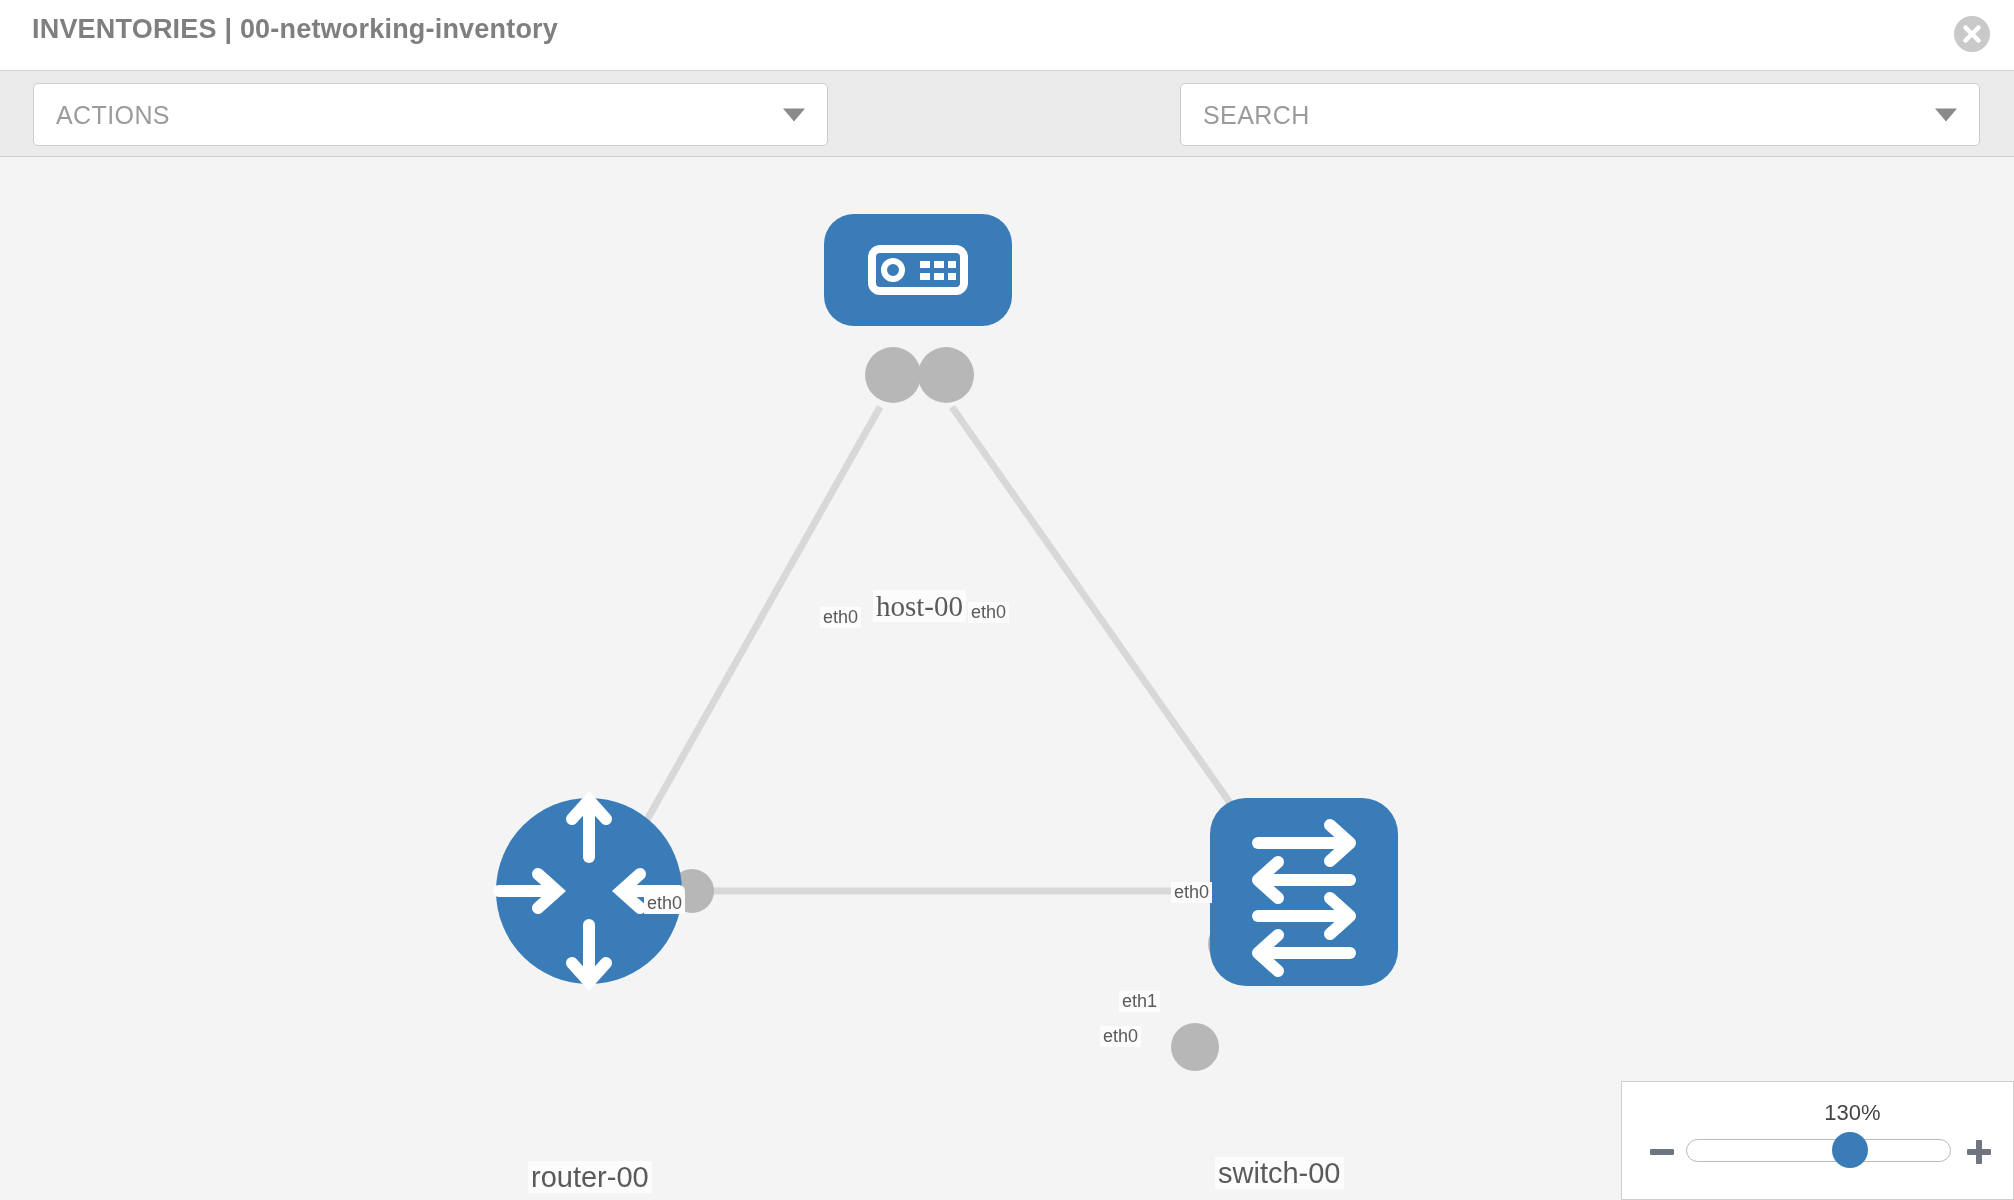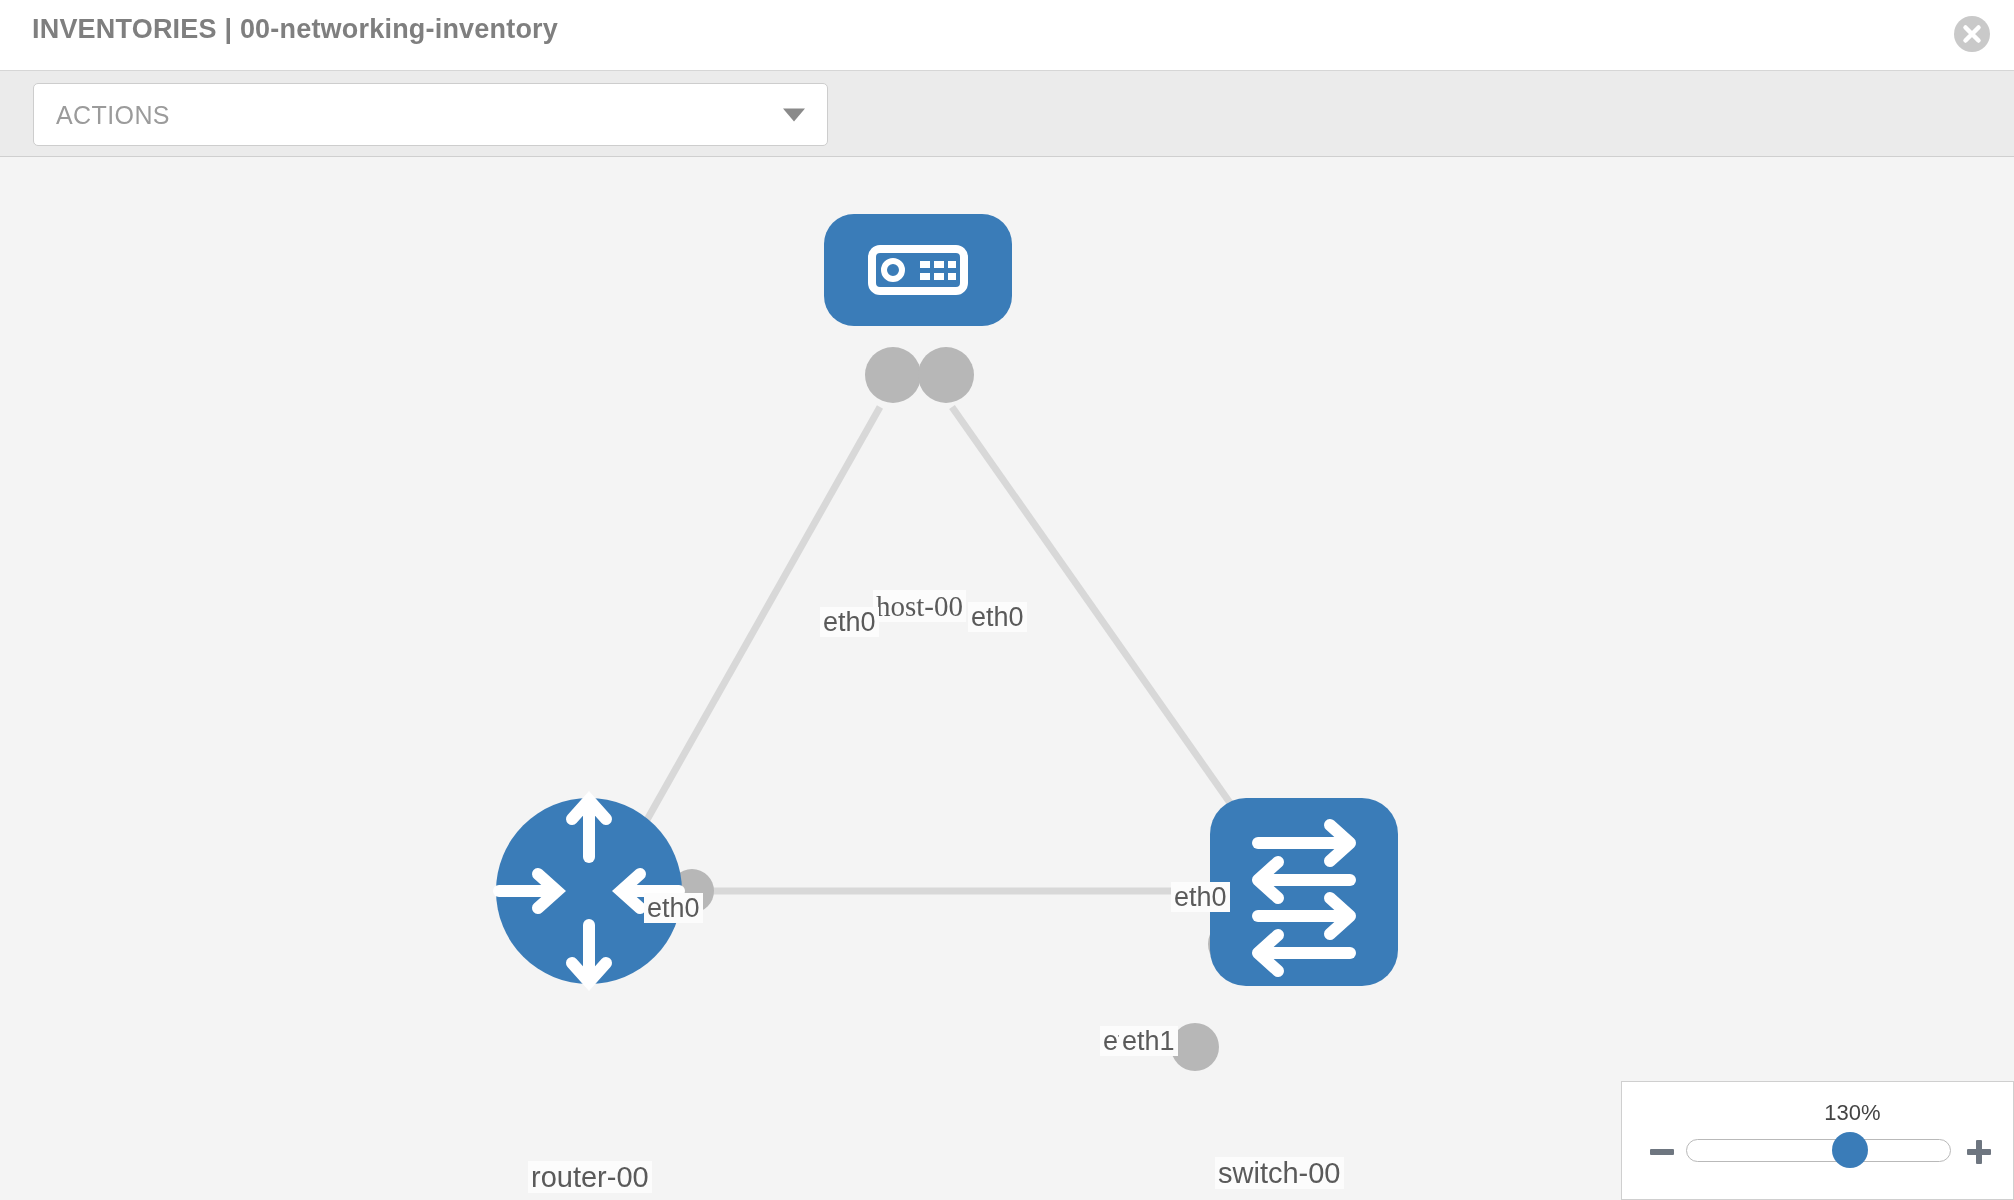--- a/index.html
+++ b/index.html
@@ -118,21 +118,21 @@
 
   .node-label {
     position: absolute;
     background: #fcfcfc;
     color: #5a5a5a;
     white-space: nowrap;
     line-height: 1.05;
     cursor: pointer;
   }
   .name-label { font-size: 29px; padding: 1px 3px; }
-  .if-label   { font-size: 27px; padding: 1px 3px; }
+  .if-label   { font-size: 18px; padding: 1px 3px; }
 
   
   .zoom-panel {
     position: absolute;
     left: 1621px;
     top: 1081px;
     width: 393px;
     height: 119px;
     background: #ffffff;
     border: 1px solid #cfcfcf;
@@ -222,20 +222,24 @@
       <svg width="44" height="44" viewBox="0 0 44 44">
         <g transform="rotate(38 22 22)">
           <circle cx="13.5" cy="22" r="9" fill="none" stroke="#78828c" stroke-width="5"></circle>
           <rect x="20" y="19.4" width="20" height="5.3" rx="1.5" fill="#78828c"></rect>
           <rect x="31" y="24" width="4.8" height="7" rx="1.3" fill="#78828c"></rect>
           <rect x="37.5" y="24" width="4.5" height="5.5" rx="1.3" fill="#78828c"></rect>
         </g>
       </svg>
     </div>
 
+    <div class="field" id="search-field">
+      <span class="field-text">SEARCH</span>
+      <span class="field-caret"></span>
+    </div>
   </div>
 
   <div class="canvas">
 
     <svg class="graph" viewBox="0 0 2014 1043">
 
       <g>
         <line x1="880" y1="250" x2="626" y2="700" stroke="#d8d8d8" stroke-width="7"></line>
         <line x1="952" y1="250" x2="1268" y2="700" stroke="#d8d8d8" stroke-width="7"></line>
         <line x1="640" y1="734" x2="1250" y2="734" stroke="#d8d8d8" stroke-width="7"></line>
@@ -298,21 +302,21 @@
 
     <div class="node-label name-label" style="left:873px; top:433px;font-family:Liberation Serif, serif;">host-00</div>
     <div class="node-label name-label" style="left:528px; top:1004px;">router-00</div>
     <div class="node-label name-label" style="left:1215px; top:1000px;">switch-00</div>
 
     <div class="node-label if-label" style="left:820px; top:450px;">eth0</div>
     <div class="node-label if-label" style="left:968px; top:445px;">eth0</div>
     <div class="node-label if-label" style="left:644px; top:736px;">eth0</div>
     <div class="node-label if-label" style="left:1171px; top:725px;">eth0</div>
     <div class="node-label if-label" style="left:1100px; top:869px;">eth0</div>
-    <div class="node-label if-label" style="left:1119px; top:869px;">eth1</div>
+    <div class="node-label if-label" style="left:1119px; top:834px;">eth1</div>
   </div>
 
   <div class="zoom-panel">
     <div class="zoom-level">130%</div>
     <div class="zoom-minus"></div>
     <div class="zoom-track"></div>
     <div class="zoom-thumb" style="left: 210.3px;"></div>
     <div class="zoom-plus"></div>
   </div>
 

